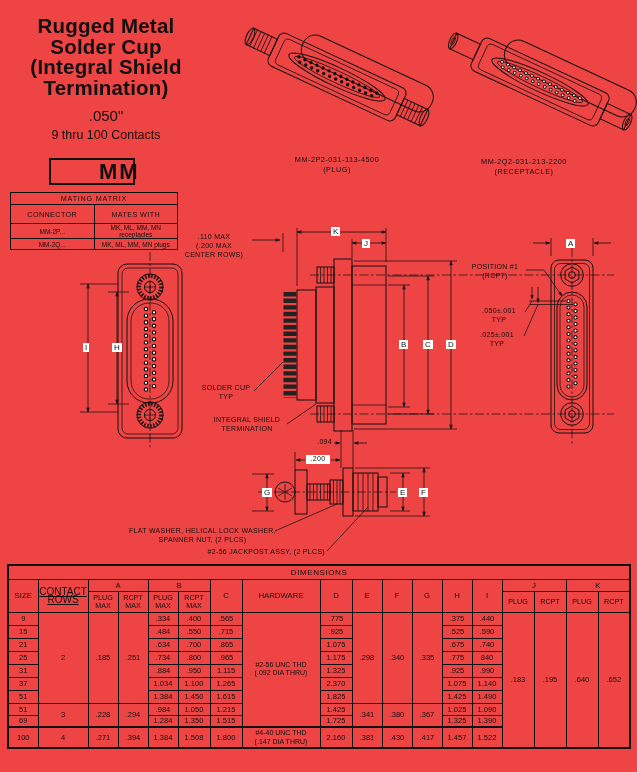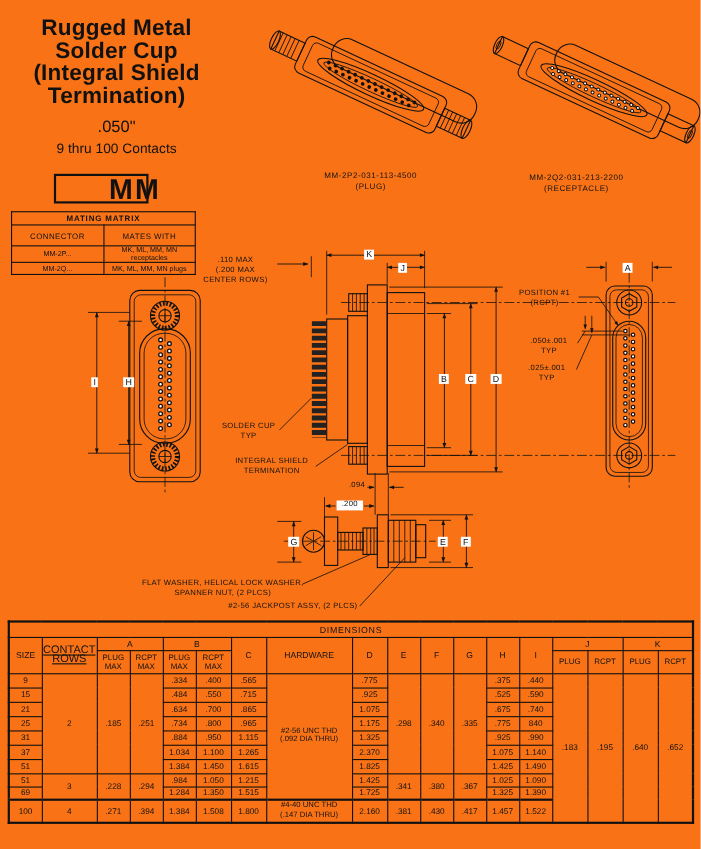--- a/index.html
+++ b/index.html
@@ -1,33 +1,33 @@
 <!DOCTYPE html>
 <html><head>
 <meta charset="utf-8">
 <style>
 * { margin:0; padding:0; box-sizing:border-box; }
 html,body { background:#eee; }
-.sheet { position:relative; width:637px; height:772px; background:#f97316;
+.sheet { position:relative; width:637px; height:772px; background:#ef4444;
   font-family:"Liberation Sans", sans-serif; color:#111; overflow:hidden; }
 svg.draw { position:absolute; left:0; top:0; }
 .ln { fill:none; stroke:#111; stroke-width:1; }
 .thin { stroke-width:.75; }
 .dim { fill:none; stroke:#111; stroke-width:.8; }
 .cl { fill:none; stroke:#111; stroke-width:.7; stroke-dasharray:9 2.5 2.5 2.5; }
 .titleblock { position:absolute; left:0; top:16px; width:212px; text-align:center; }
 .title-line { font-size:20.5px; font-weight:bold; line-height:20.5px; letter-spacing:.2px; }
 .pitch { font-size:15px; margin-top:9px; }
 .contacts { font-size:12.5px; margin-top:4px; }
 .mm-box { position:absolute; left:49px; top:158px; width:86px; height:27px; border:2px solid #111;
-  text-align:center; font-weight:bold; font-size:26px; line-height:24px; letter-spacing:2px;padding-left:48px; }
+  text-align:center; font-weight:bold; font-size:22px; line-height:24px; letter-spacing:2px;padding-left:48px; }
 table { border-collapse:collapse; }
 .matrix { position:absolute; left:10px; top:192px; width:168px; table-layout:fixed; border:1.5px solid #111; }
 .matrix th, .matrix td { border:1px solid #111; text-align:center; font-weight:normal; padding:0; }
-.matrix .mtitle { font-size:7.2px; height:12px; letter-spacing:.8px;font-weight:bold; }
+.matrix .mtitle { font-size:7.2px; height:12px; letter-spacing:.8px; }
 .matrix .mhead { font-size:7.2px; height:19px; letter-spacing:.4px;margin-left:21px; }
 .matrix td { font-size:6.5px; height:11px; }
 .caption { position:absolute; text-align:center; font-size:7.3px; line-height:9.5px; letter-spacing:.5px; }
 .lbl { position:absolute; font-size:7px; line-height:8.8px; letter-spacing:.3px; color:#111; }
 .lbl.c { text-align:center; }
 .lbl.r { text-align:right; }
 .dletter { position:absolute; font-size:8px; line-height:9px; background:#fff; padding:0 2px; }
 .dimtable { position:absolute; left:7px; top:564px; width:624px; table-layout:fixed; border:2px solid #111; }
 .dimtable th, .dimtable td { border:1px solid #111; text-align:center; vertical-align:middle;
   font-weight:normal; padding:0; }

